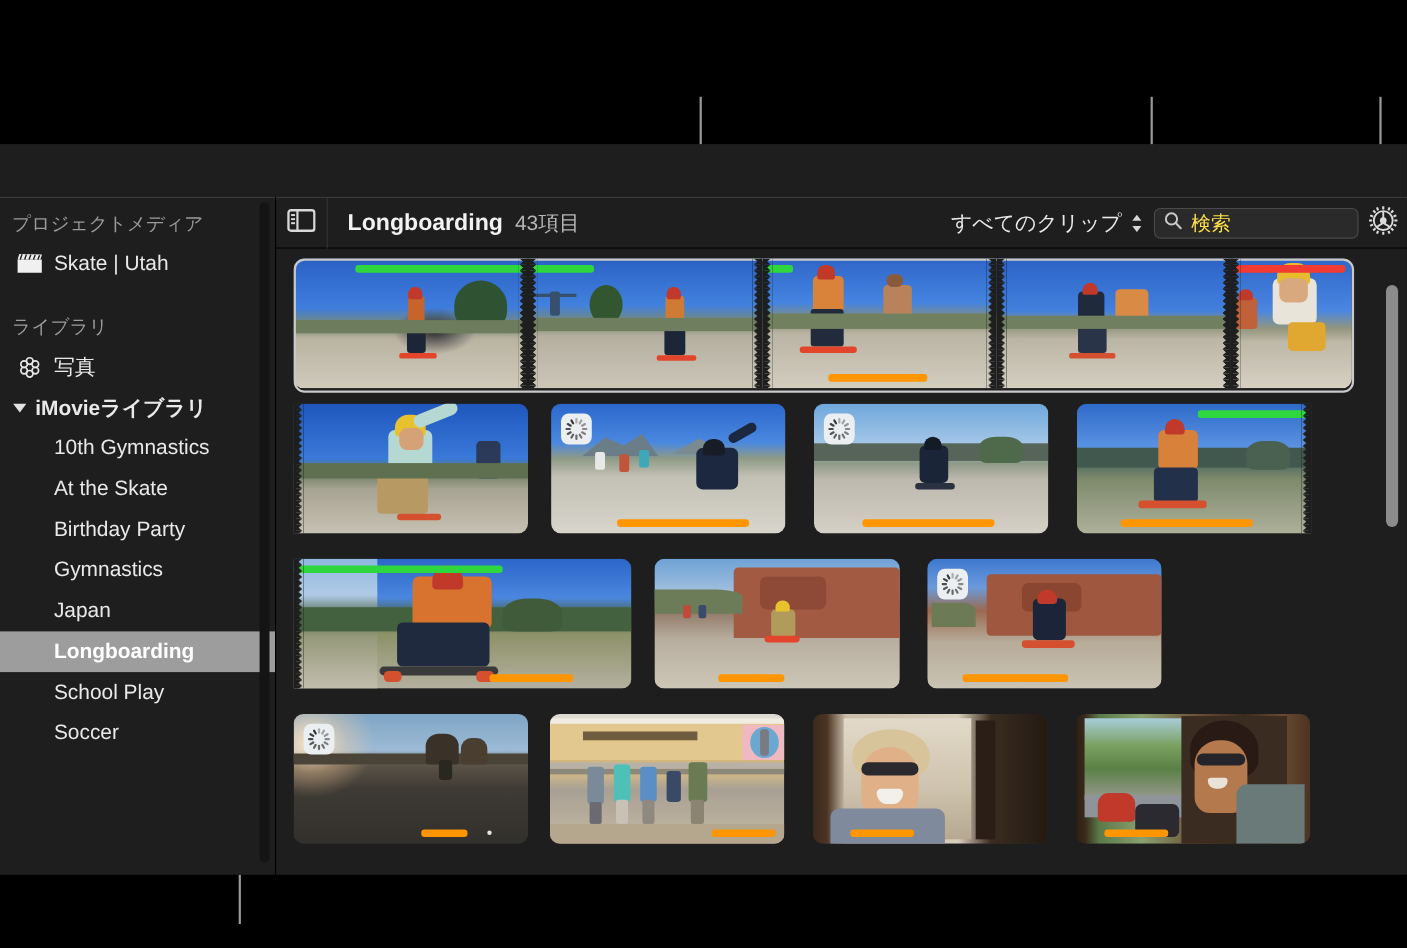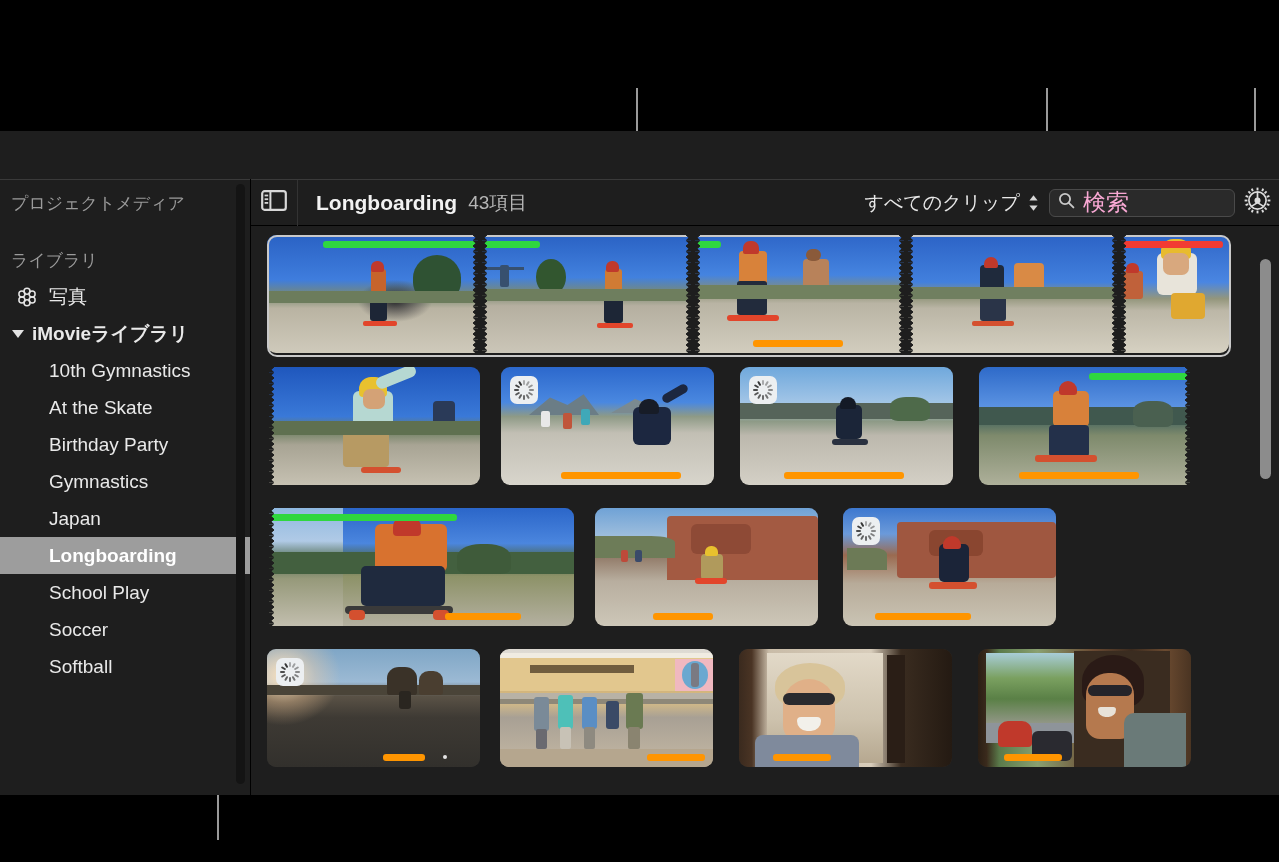--- a/index.html
+++ b/index.html
@@ -50,21 +50,21 @@
   .tgl{width:47px;height:46px;display:flex;align-items:center;justify-content:center;
        border-right:1px solid #333;box-sizing:border-box;}
   .btitle{margin-left:18px;font-size:21px;font-weight:bold;color:#f2f2f2;}
   .bcount{margin-left:11px;font-size:19px;color:#b6b6b6;}
   .bspacer{flex:1;}
   .filter{font-size:19px;color:#e9e9e9;white-space:nowrap;}
   .stepper{margin:0 10px 0 8px;display:flex;flex-direction:column;
            align-items:center;justify-content:center;gap:3px;}
   .search{width:186px;height:28px;border:1px solid #4a4a4a;border-radius:6px;
           background:#2a2a2a;display:flex;align-items:center;padding:0 8px;box-sizing:border-box;}
-  .sph{margin-left:8px;font-size:23px;color:#f9a8d4;}
+  .sph{margin-left:8px;font-size:18px;color:#fde047;}
   .gear{width:44px;height:46px;display:flex;align-items:center;justify-content:center;}
 
   
   .grid{position:absolute;left:0;top:48px;right:0;bottom:0;overflow:hidden;}
   .row{position:absolute;display:flex;}
   .thumb{position:relative;overflow:hidden;border-radius:9px;
          background:#2b2b2b;flex:0 0 auto;}
   .thumb.tornR{border-top-right-radius:0;border-bottom-right-radius:0;}
   .thumb.tornL{border-top-left-radius:0;border-bottom-left-radius:0;}
   .photo{position:absolute;inset:0;}
@@ -107,20 +107,30 @@
 
   <div class="app">
 
 
     <div class="body">
 
       <div class="sidebar">
 
         <div class="sb-head">プロジェクトメディア</div>
 
+        <div class="sb-row">
+          <span class="ic">
+            <svg width="24" height="19" viewBox="0 0 24 19">
+              <path d="M1 6 L23 6 L23 18 L1 18 Z" fill="#f0f0f0"></path>
+              <path d="M1 6 L2.6 1 L23.2 1.3 L21.6 6 Z" fill="#f0f0f0"></path>
+              <path d="M5 1.2 L3.4 6 M9 1.4 L7.4 6 M13 1.6 L11.4 6 M17 1.8 L15.4 6 M21 2 L19.4 6" stroke="#1e1e1e" stroke-width="1.3"></path>
+            </svg>
+          </span>
+          <span>Skate | Utah</span>
+        </div>
 
         <div style="height:16px"></div>
 
         <div class="sb-head">ライブラリ</div>
 
         <div class="sb-row">
           <span class="ic">
             <svg width="22" height="22" viewBox="0 0 22 22">
               <g fill="none" stroke="#e6e6e6" stroke-width="1.5">
                 <circle cx="11" cy="5.2" r="3"></circle>
@@ -157,23 +167,20 @@
           <span>Japan</span>
           </div>
         <div class="sb-row child sel">
           <span>Longboarding</span>
           </div>
         <div class="sb-row child">
           <span>School Play</span>
           </div>
         <div class="sb-row child">
           <span>Soccer</span>
-          </div>
-        <div class="sb-row child">
-          <span>Softball</span>
           </div>
 
         <div class="sb-scroll"></div>
       </div>
 
       <div class="browser">
 
         <div class="btoolbar">
           <div class="tgl">
             <span>

